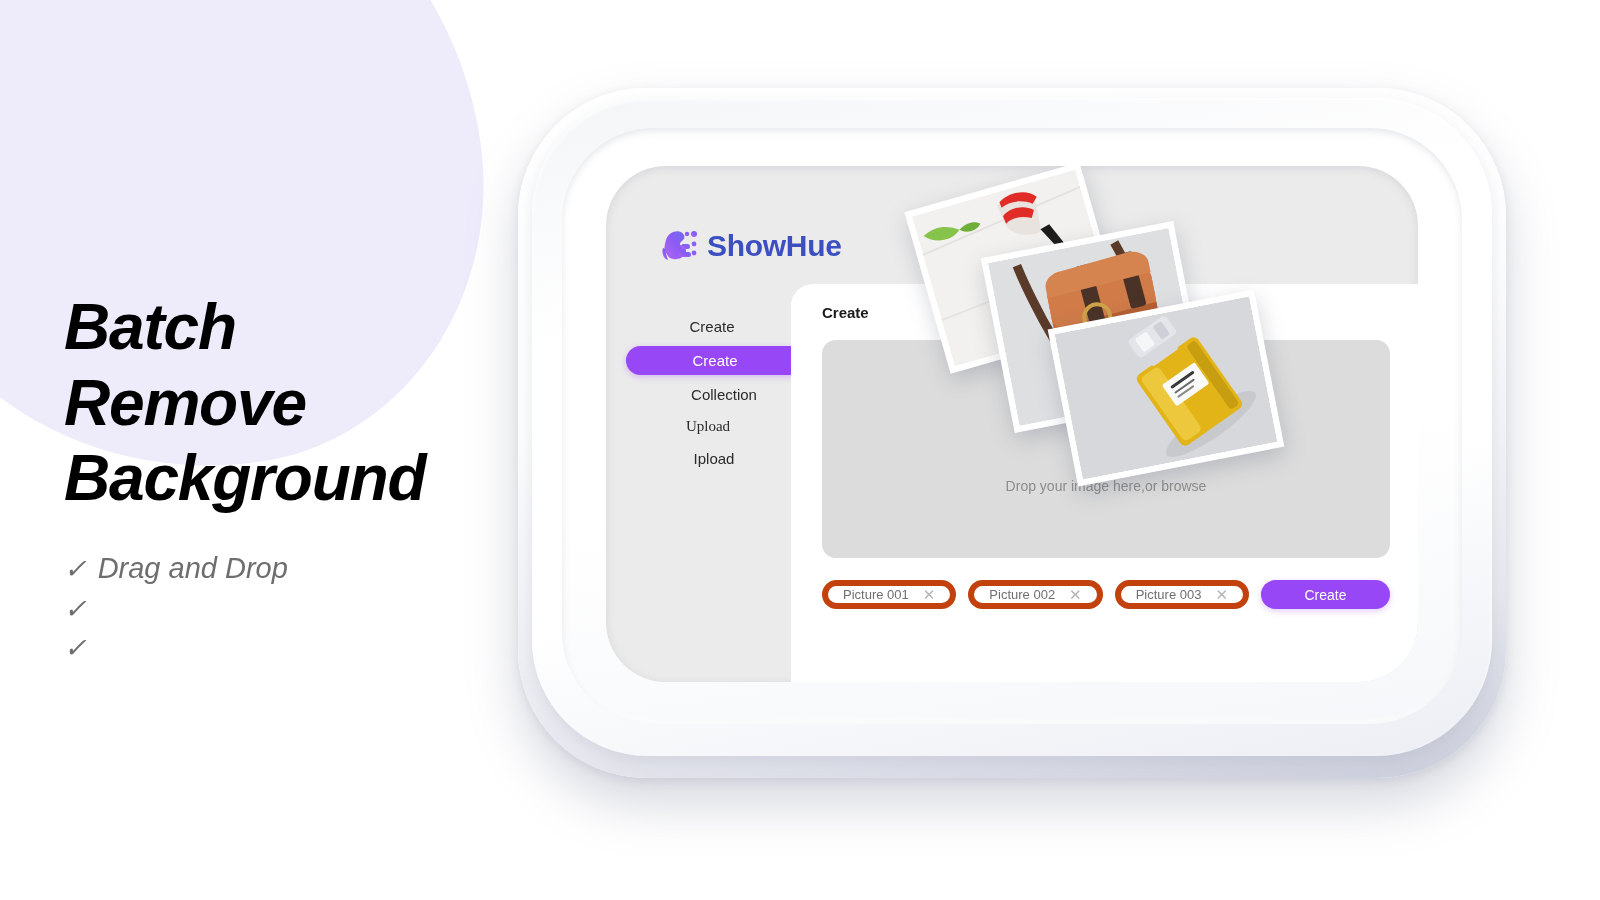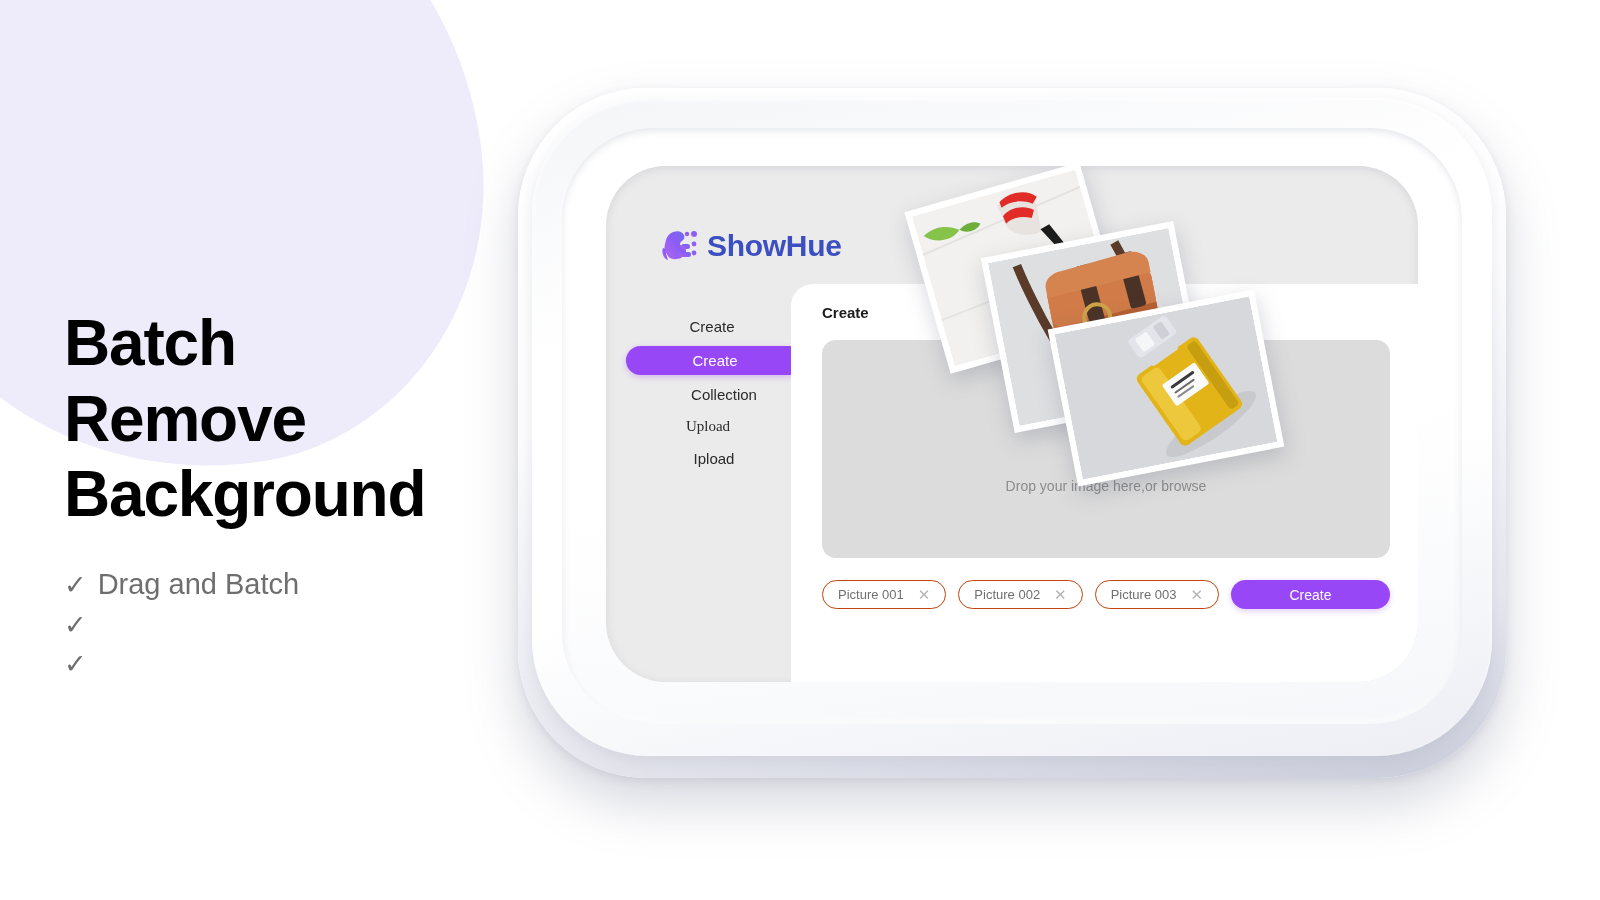--- a/index.html
+++ b/index.html
@@ -18,22 +18,22 @@
     left: -120px; top: -150px;
     width: 600px; height: 620px;
     background: #eeecfb;
     border-radius: 52% 48% 44% 56% / 50% 54% 46% 50%;
     transform: rotate(-8deg);
     z-index: 0;
   }
 
   
   .left-col {
-    position: absolute; left: 64px; top: 306px;
-    width: 470px; z-index: 2;
+    position: absolute; left: 64px; top: 290px;
+    width: 470px; z-index: 2; font-style: italic;
   }
   .headline {
     font-size: 64px;
     font-weight: 700;
     line-height: 1.18;
     letter-spacing: -1.2px;
     color: #000000;
     white-space: pre-line;
   }
   .features { margin-top: 30px; }
@@ -125,21 +125,21 @@
   .dz-icon { width: 62px; height: 44px; display: block; }
   .dz-text { font-size: 14px; color: #8c8c8c; }
 
   .chips-row {
     position: absolute; left: 31px; right: 28px; top: 296px;
     display: flex; align-items: center; gap: 12px;
   }
   .chip {
     display: flex; align-items: center; gap: 14px;
     height: 29px; padding: 0 15px;
-    border: 1px solid #c2410c; border-radius: 15px;
+    border: 6px solid #c2410c; border-radius: 15px;
     background: #ffffff;
     font-size: 13px; color: #6f6f6f; white-space: nowrap;
   }
   .chip-x { font-size: 15px; color: #b4b4b4; line-height: 1; }
   .create-btn {
     margin-left: auto;
     width: 172px; height: 29px;
     background: #9747f5; color: #ffffff;
     border: none; border-radius: 15px;
     font-family: inherit; font-size: 14px;
@@ -168,21 +168,21 @@
 
   <div class="blob"></div>
 
   <div class="left-col">
     <h1 class="headline">Batch
 Remove
 Background</h1>
     <div class="features">
       <div class="feature-row">
         <span class="check">✓</span>
-        <span>Drag and Batch</span>
+        <span>Drag and Drop</span>
       </div>
       <div class="feature-row">
         <span class="check">✓</span>
       </div>
       <div class="feature-row">
         <span class="check">✓</span>
       </div>
     </div>
   </div>
 

